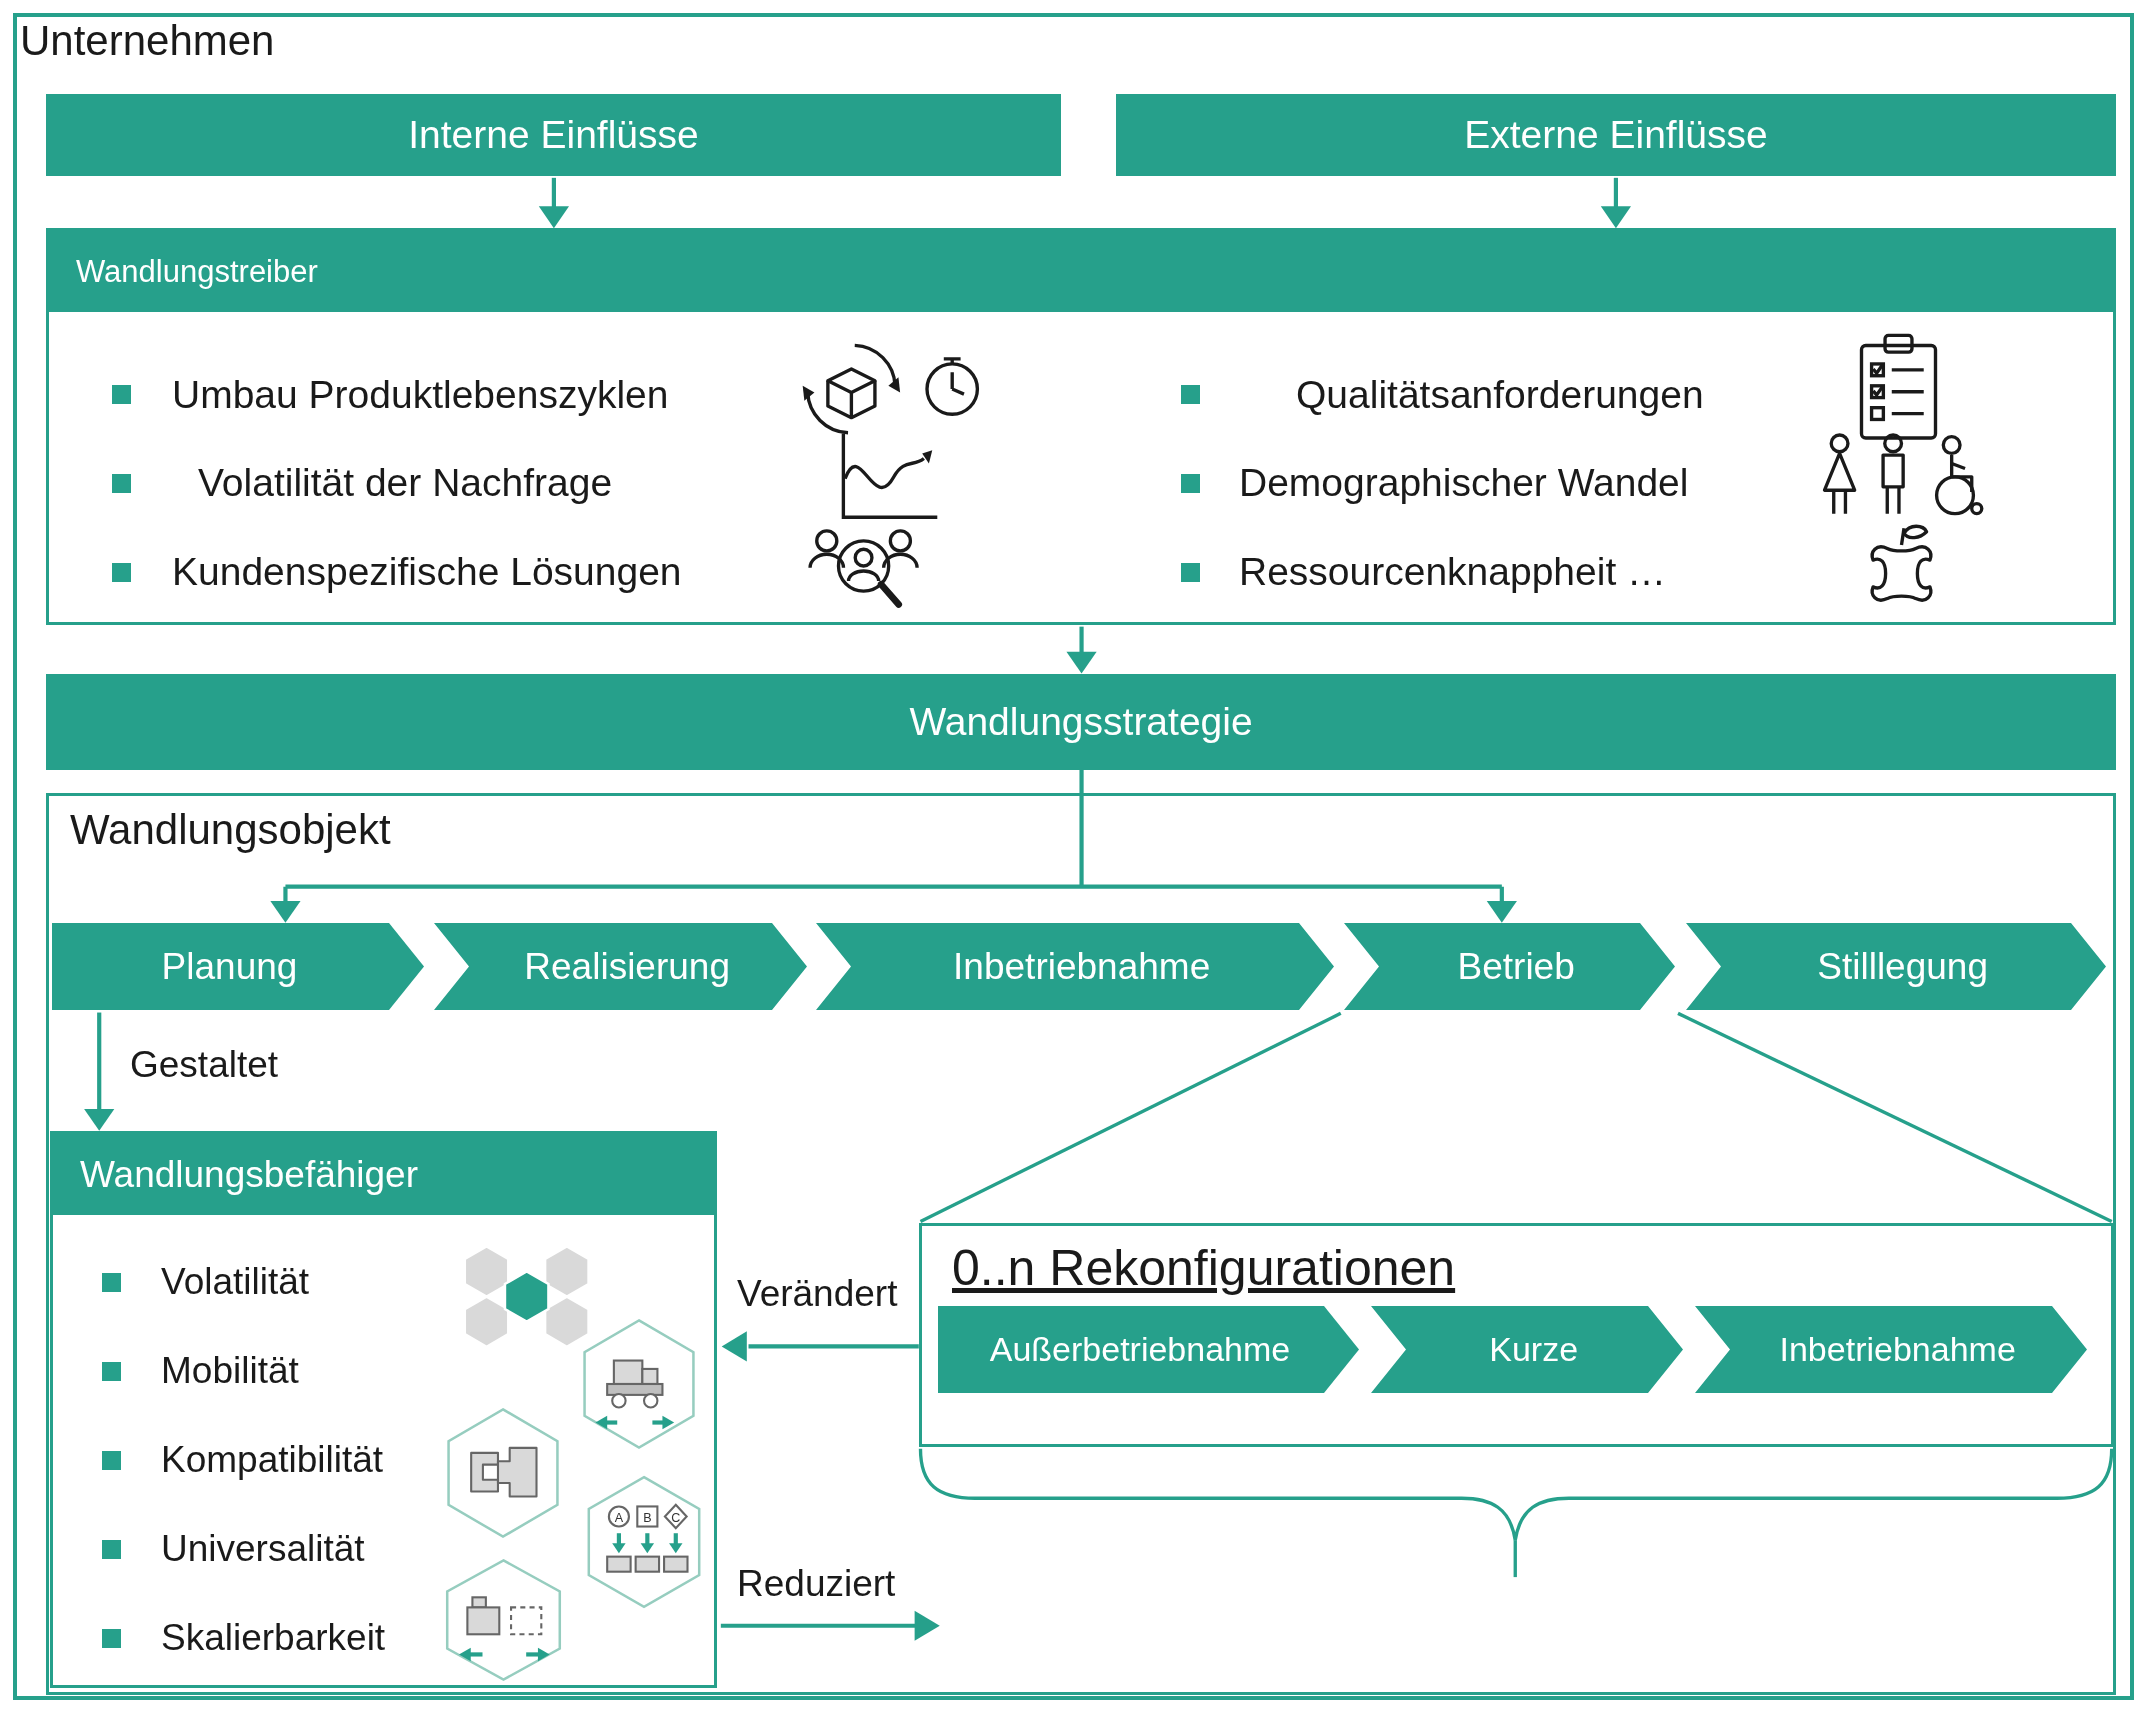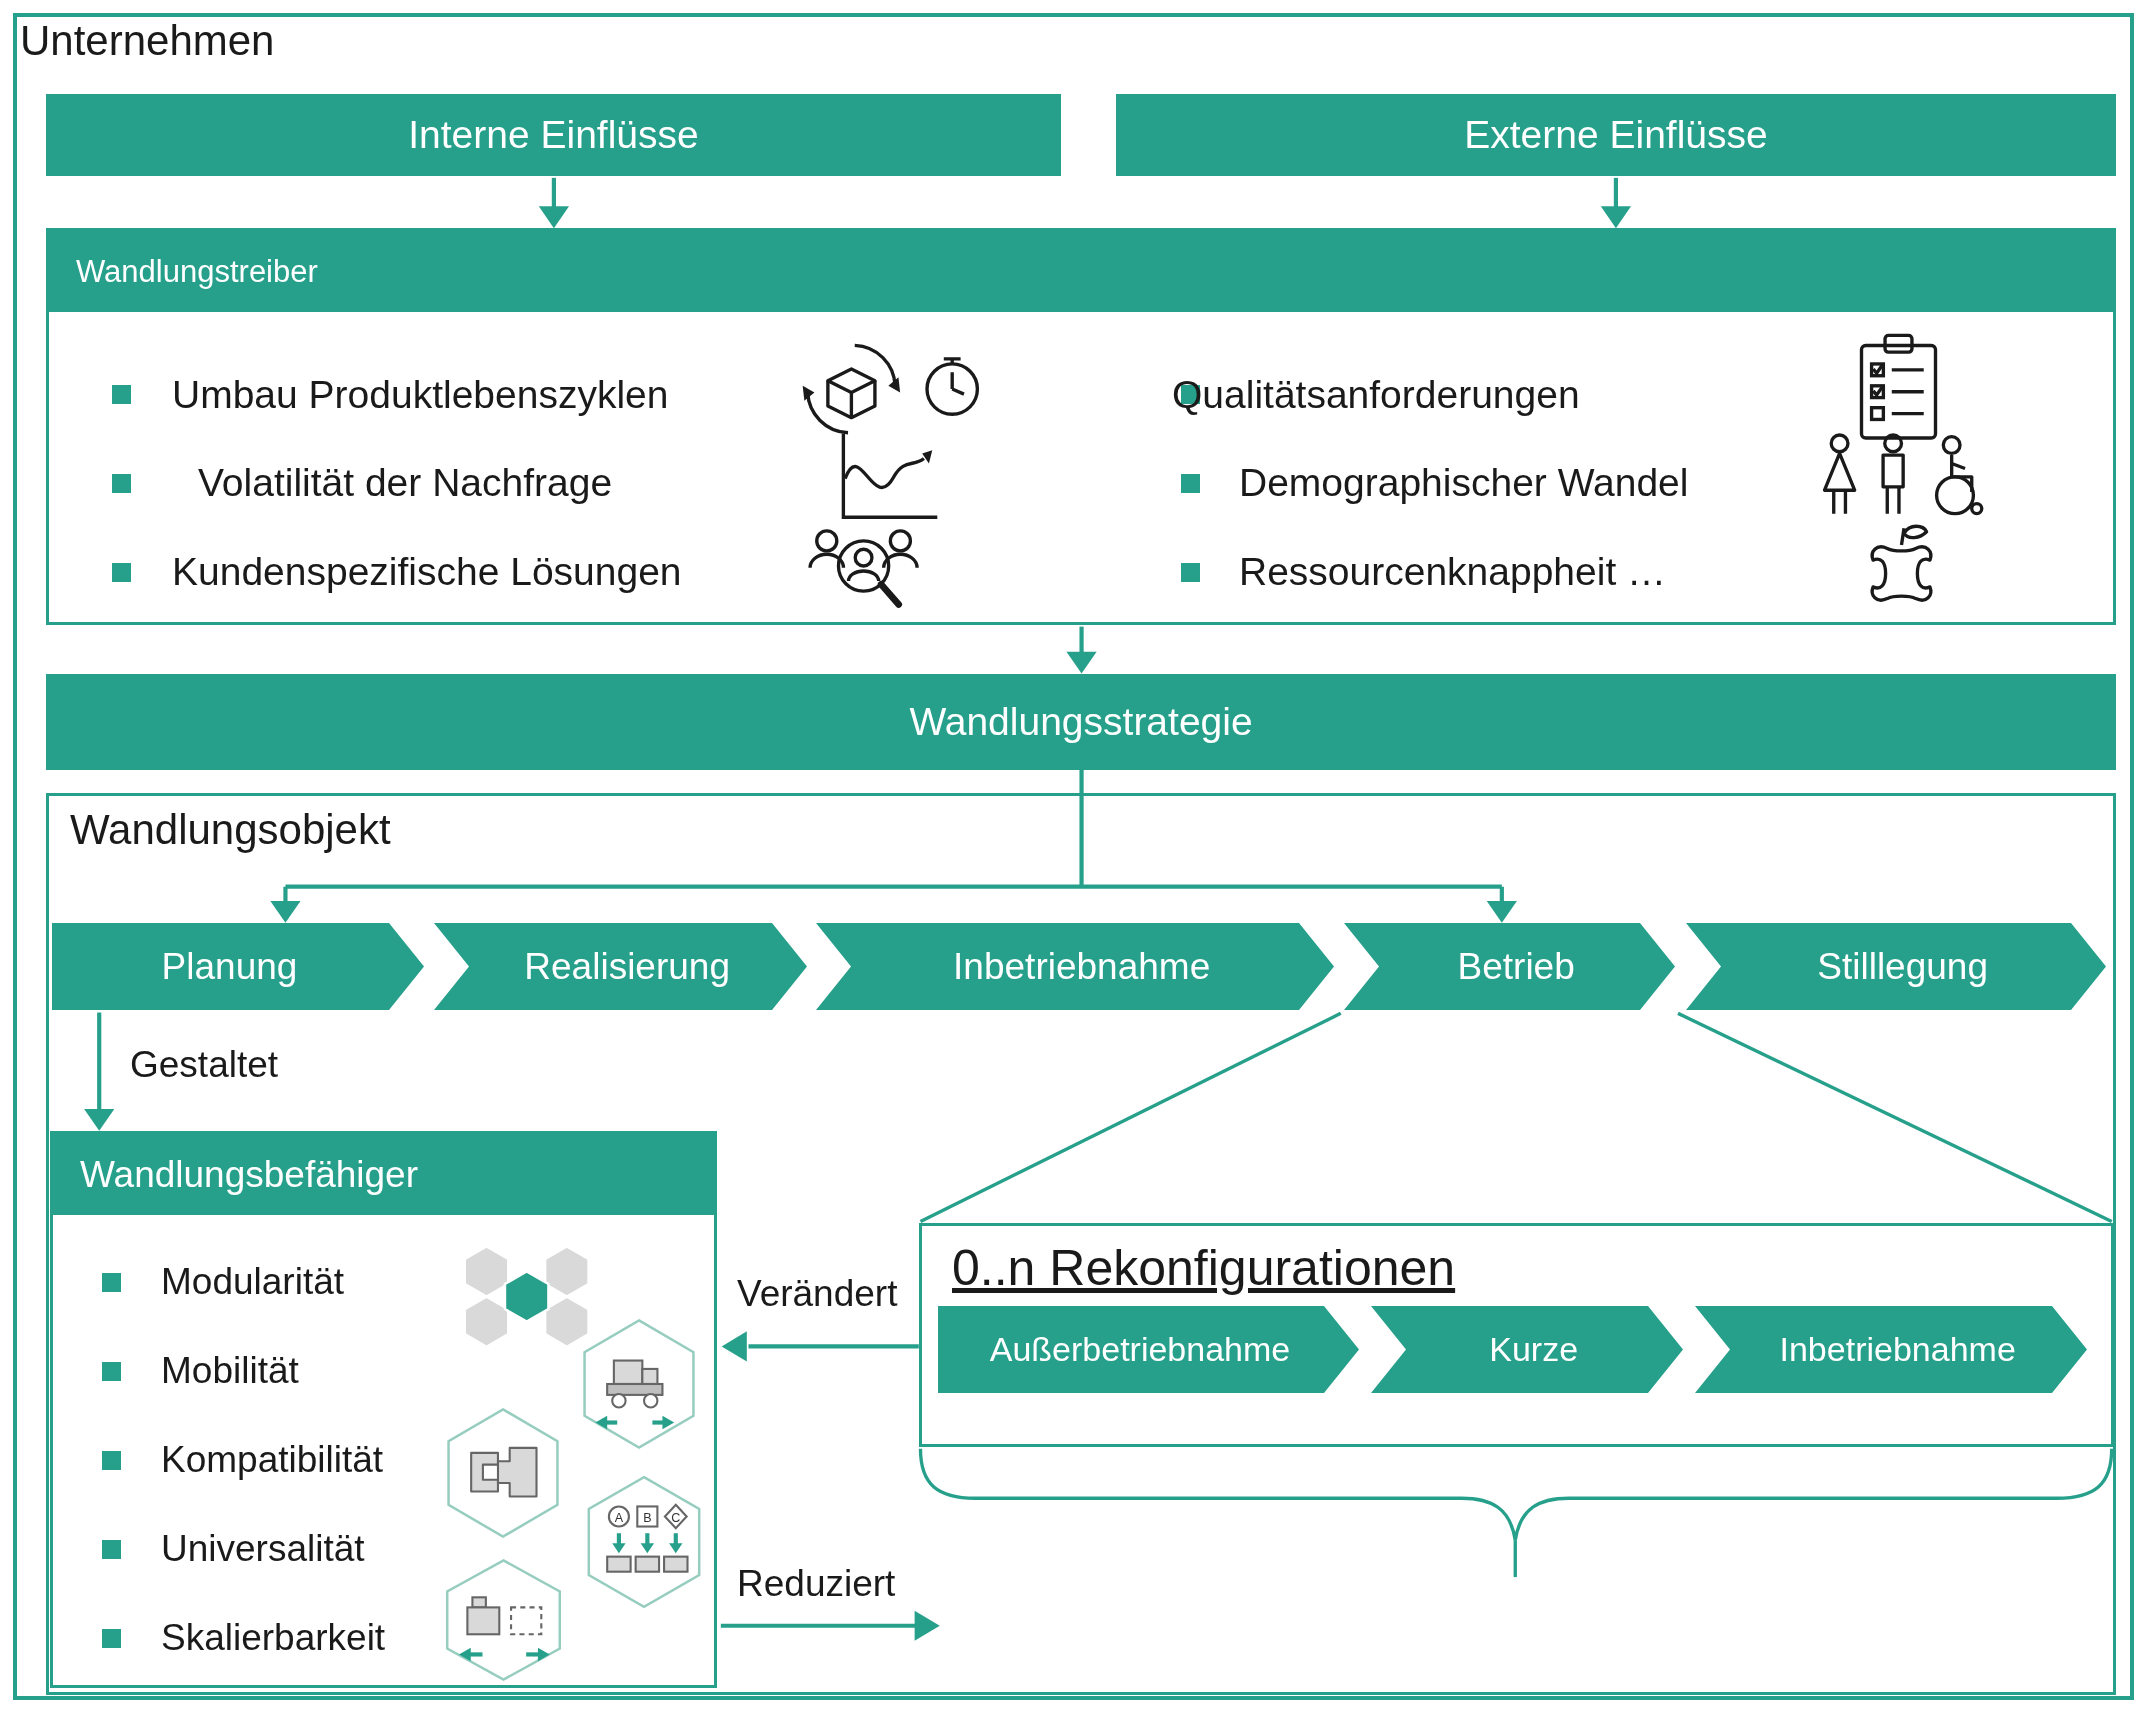--- a/index.html
+++ b/index.html
@@ -71,21 +71,21 @@
   <span class="bullet" style="left:112px; top:385px;"></span>
   <span class="bullet" style="left:112px; top:474px;"></span>
   <span class="bullet" style="left:112px; top:563px;"></span>
   <div class="item-text" style="left:172px; top:373px;">Umbau Produktlebenszyklen</div>
   <div class="item-text" style="left:172px; top:461px;margin-left:26px;">Volatilität der Nachfrage</div>
   <div class="item-text" style="left:172px; top:550px;">Kundenspezifische Lösungen</div>
 
   <span class="bullet" style="left:1181px; top:385px;"></span>
   <span class="bullet" style="left:1181px; top:474px;"></span>
   <span class="bullet" style="left:1181px; top:563px;"></span>
-  <div class="item-text" style="left:1172px; top:373px;">Qualitätsanforderungen</div>
+  <div class="item-text" style="left:1296px; top:373px;">Qualitätsanforderungen</div>
   <div class="item-text" style="left:1239px; top:461px;">Demographischer Wandel</div>
   <div class="item-text" style="left:1239px; top:550px;">Ressourcenknappheit …</div>
 
   <svg class="icon" style="left:801px; top:337px;" width="189" height="105" viewBox="0 0 225 125">
     <g stroke="#1a1a1a" stroke-width="4" fill="none" stroke-linejoin="round">
       <path d="M60 38 L88 52 L60 66 L32 52 Z"></path>
       <path d="M32 52 L32 82 L60 96 L88 82 L88 52"></path>
       <path d="M60 66 L60 96"></path>
       <path d="M64 10 A 50 50 0 0 1 112 58"></path>
       <path d="M56 114 A 50 50 0 0 1 8 66"></path>
@@ -173,21 +173,21 @@
 
   <div class="box" style="left:50px; top:1131px; width:667px; height:557px;">
     <div class="box-header" style="font-size:37px;">Wandlungsbefähiger</div>
   </div>
 
   <span class="bullet" style="left:102px; top:1273px;"></span>
   <span class="bullet" style="left:102px; top:1362px;"></span>
   <span class="bullet" style="left:102px; top:1451px;"></span>
   <span class="bullet" style="left:102px; top:1540px;"></span>
   <span class="bullet" style="left:102px; top:1629px;"></span>
-  <div class="item-text small" style="left:161px; top:1260px;">Modularität</div>
+  <div class="item-text small" style="left:161px; top:1260px;">Volatilität</div>
   <div class="item-text small" style="left:161px; top:1349px;">Mobilität</div>
   <div class="item-text small" style="left:161px; top:1438px;">Kompatibilität</div>
   <div class="item-text small" style="left:161px; top:1527px;">Universalität</div>
   <div class="item-text small" style="left:161px; top:1616px;">Skalierbarkeit</div>
 
   <svg class="icon" style="left:436px; top:1238px;" width="168" height="138" viewBox="0 0 200 165">
     <g stroke="#ffffff" stroke-width="3">
       <polygon points="60,10 86,25 86,55 60,70 34,55 34,25" fill="#d9d9d9"></polygon>
       <polygon points="156,10 182,25 182,55 156,70 130,55 130,25" fill="#d9d9d9"></polygon>
       <polygon points="60,70 86,85 86,115 60,130 34,115 34,85" fill="#d9d9d9"></polygon>

